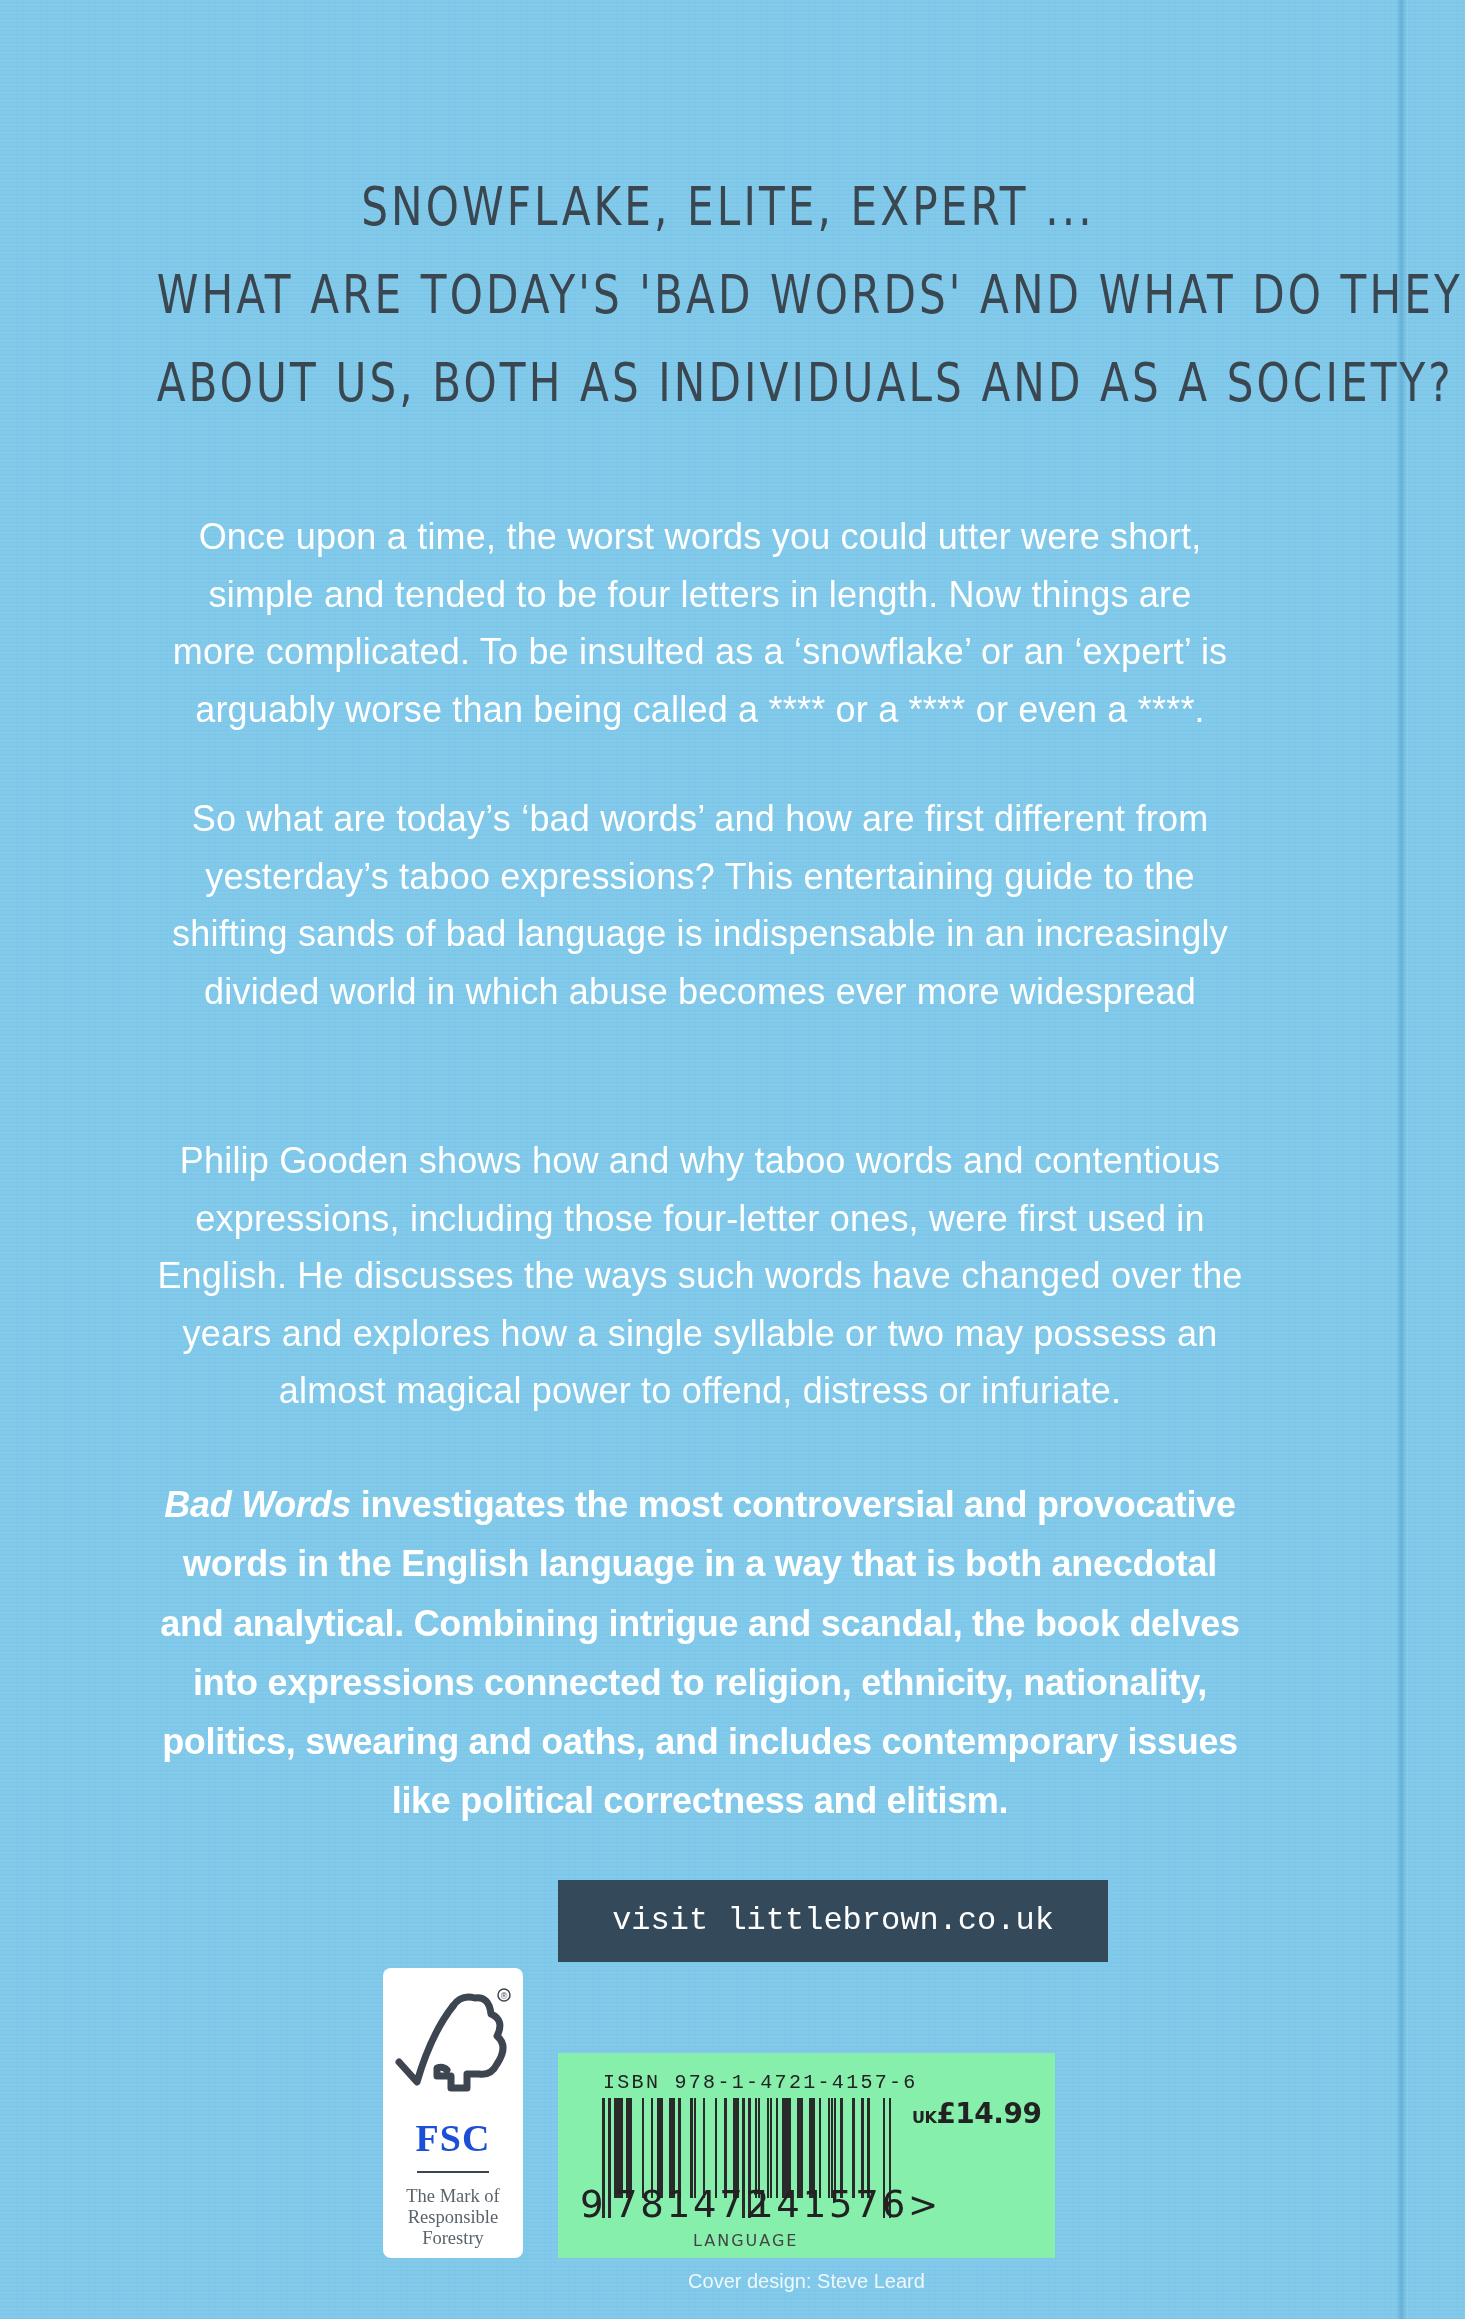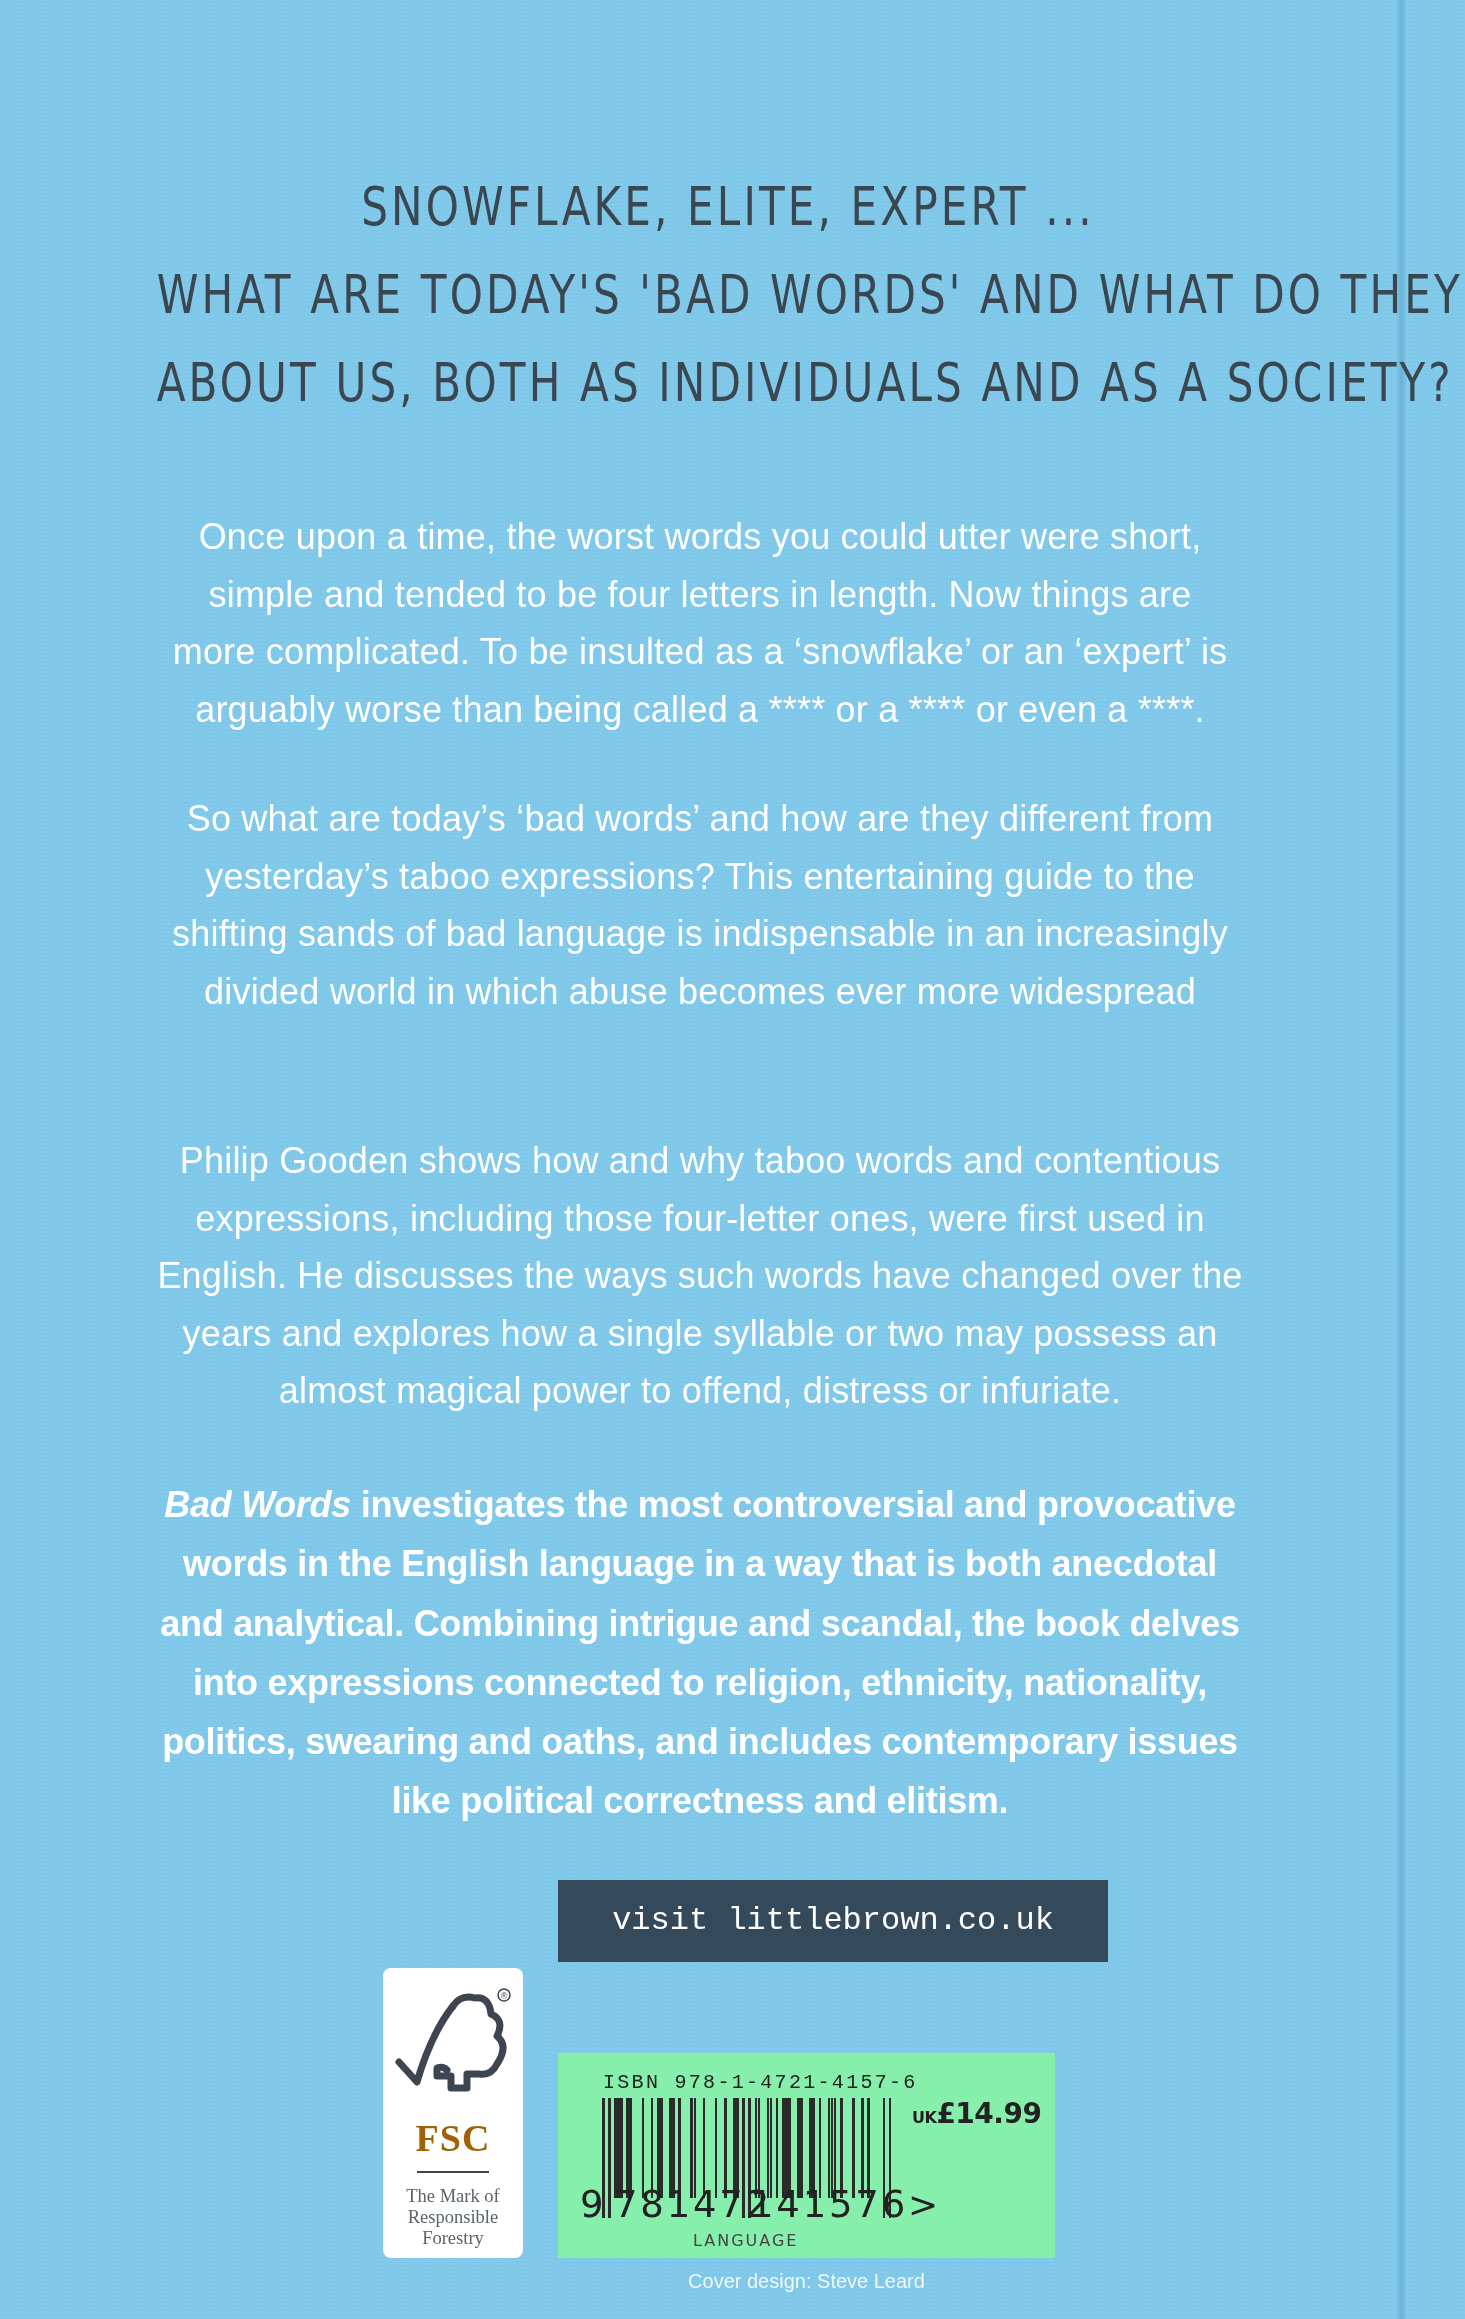--- a/index.html
+++ b/index.html
@@ -36,21 +36,21 @@
   .p4 em { font-style: italic; }
 
   
   .fsc {
     position: absolute; left: 383px; top: 1968px; width: 140px; height: 290px;
     background: #ffffff; border-radius: 8px;
   }
   .fsc svg { position: absolute; left: 8px; top: 16px; }
   .fsc-text {
     position: absolute; left: 0; width: 140px; text-align: center;
-    font-family: "Liberation Serif", serif; color: #a16207;
+    font-family: "Liberation Serif", serif; color: #1d4ed8;
   }
   .fsc-word { top: 148px; font-size: 38px; font-weight: bold; letter-spacing: 1px; }
   .fsc-rule { position: absolute; left: 34px; top: 203px; width: 72px; height: 2px; background: #3d4650; }
   .fsc-mark { top: 218px; font-size: 18.5px; line-height: 21px; color: #5a636b; }
 
   
   .visit {
     position: absolute; left: 558px; top: 1880px; width: 550px; height: 82px;
     background: #34495a; color: #ffffff; text-align: center;
     font-family: Liberation Mono, monospace; font-size: 32px; line-height: 82px;
@@ -99,21 +99,21 @@
 </div>
 
 <div class="body-text p1">
   <span class="ln">Once upon a time, the worst words you could utter were short,</span>
   <span class="ln">simple and tended to be four letters in length. Now things are</span>
   <span class="ln">more complicated. To be insulted as a ‘snowflake’ or an ‘expert’ is</span>
   <span class="ln">arguably worse than being called a **** or a **** or even a ****.</span>
 </div>
 
 <div class="body-text p2">
-  <span class="ln">So what are today’s ‘bad words’ and how are they different from</span>
+  <span class="ln">So what are today’s ‘bad words’ and how are first different from</span>
   <span class="ln">yesterday’s taboo expressions? This entertaining guide to the</span>
   <span class="ln">shifting sands of bad language is indispensable in an increasingly</span>
   <span class="ln">divided world in which abuse becomes ever more widespread</span>
 </div>
 
 <div class="body-text p3">
   <span class="ln">Philip Gooden shows how and why taboo words and contentious</span>
   <span class="ln">expressions, including those four-letter ones, were first used in</span>
   <span class="ln">English. He discusses the ways such words have changed over the</span>
   <span class="ln">years and explores how a single syllable or two may possess an</span>

